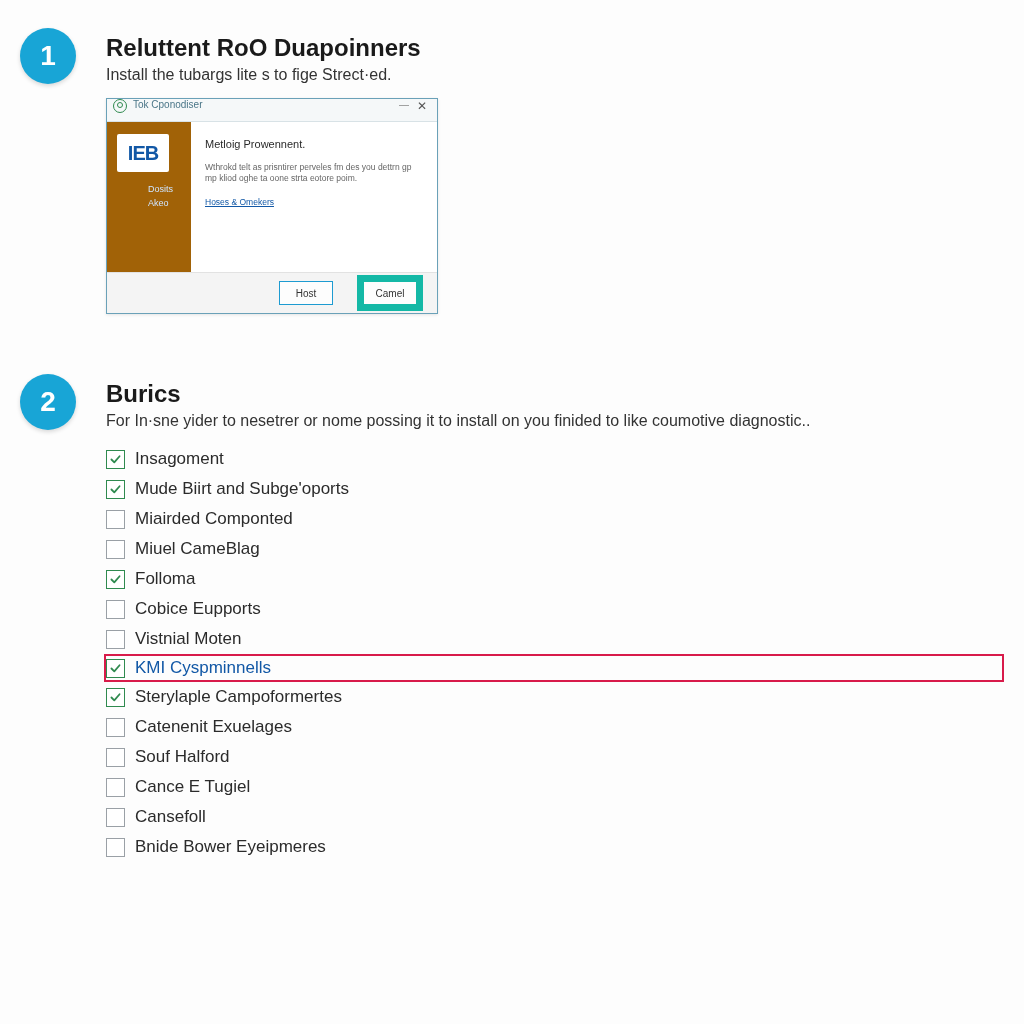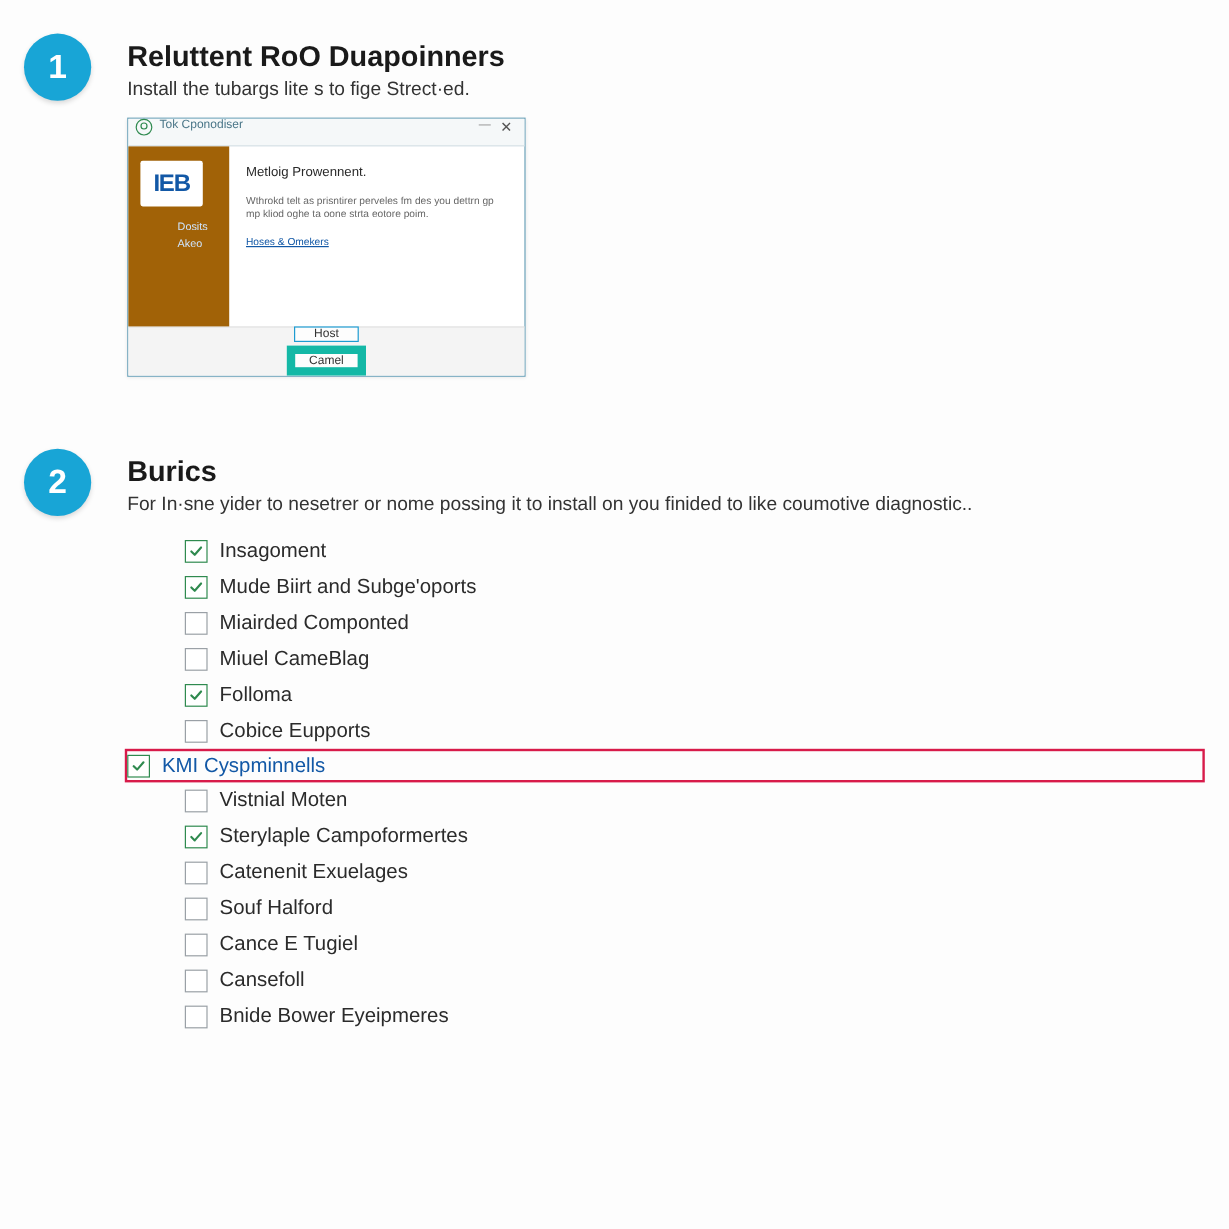--- a/index.html
+++ b/index.html
@@ -18,26 +18,26 @@
   .dlg-icon{width:12px;height:12px;border:1px solid #2f8a4f;border-radius:50%;margin-right:6px;position:relative;}
   .dlg-icon::after{content:"";position:absolute;left:3px;top:2px;width:4px;height:4px;border:1px solid #2f8a4f;border-radius:50%;}
   .dlg-body{display:flex;height:150px;}
   .dlg-left{width:84px;background:#a16207;color:#fff;padding:12px 10px;box-sizing:border-box;}
   .dlg-logo{width:52px;height:38px;background:#fff;color:#1258a6;font-weight:800;font-size:20px;display:flex;align-items:center;justify-content:center;border-radius:2px;margin-bottom:12px;letter-spacing:-1px;}
   .dlg-link{font-size:9px;color:#cfe5ff;margin:4px 0;padding-left:31px;}
   .dlg-right{flex:1;padding:16px 14px;color:#333;}
   .dlg-h{font-size:11px;font-weight:400;color:#2a2a2a;margin-bottom:12px;}
   .dlg-p{font-size:8.5px;color:#666;line-height:1.35;margin-bottom:10px;}
   .dlg-a{font-size:8.5px;color:#1258a6;text-decoration:underline;}
-  .dlg-footer{height:40px;background:#f4f4f4;border-top:1px solid #e2e2e2;display:flex;align-items:center;justify-content:flex-end;padding:0 14px;gap:3px;flex-direction:column;}
+  .dlg-footer{height:40px;background:#f4f4f4;border-top:1px solid #e2e2e2;display:flex;align-items:center;justify-content:flex-end;padding:0 14px;gap:24px;}
   .dlg-btn{min-width:52px;height:22px;background:#fdfdfd;border:7px solid #14b8a6;font-size:10px;display:flex;align-items:center;justify-content:center;color:#333;}
   .dlg-btn.primary{border:1.5px solid #1d9bd1;}
   
   .cl{margin-top:6px;}
-  .cl-item{display:flex;align-items:center;height:30px;font-size:17px;color:#2b2b2b;margin-left:48px;}
+  .cl-item{display:flex;align-items:center;height:30px;font-size:17px;color:#2b2b2b;}
   .chk{width:17px;height:17px;border:1.5px solid #2f8a4f;margin-right:10px;display:flex;align-items:center;justify-content:center;flex:0 0 17px;background:#fff;}
   .chk.off{border-color:#9aa0a6;}
   .chk svg{width:13px;height:13px;}
   .cl-item.hl{border:2.5px solid #d81b4a;padding:2px 6px 2px 0;margin-left:-2px;height:auto;}
   .cl-item.hl .lbl{color:#1258a6;}
 </style>
 </head>
 <body>
 
 <div class="page">
@@ -111,31 +111,31 @@
               <svg viewBox="0 0 16 16">
                 <path d="M3 8 L6.5 11.5 L13 4" stroke="#2f8a4f" stroke-width="2.2" fill="none" stroke-linecap="round" stroke-linejoin="round"></path>
               </svg>
             </span>
             <span class="lbl">Folloma</span>
           </div>
           <div class="cl-item">
             <span class="chk off"></span>
             <span class="lbl">Cobice Eupports</span>
           </div>
+          <div class="cl-item">
+            <span class="chk off"></span>
+            <span class="lbl">Vistnial Moten</span>
+          </div>
           <div class="cl-item hl">
             <span class="chk">
               <svg viewBox="0 0 16 16">
                 <path d="M3 8 L6.5 11.5 L13 4" stroke="#2f8a4f" stroke-width="2.2" fill="none" stroke-linecap="round" stroke-linejoin="round"></path>
               </svg>
             </span>
             <span class="lbl">KMI Cyspminnells</span>
-          </div>
-          <div class="cl-item">
-            <span class="chk off"></span>
-            <span class="lbl">Vistnial Moten</span>
           </div>
           <div class="cl-item">
             <span class="chk">
               <svg viewBox="0 0 16 16">
                 <path d="M3 8 L6.5 11.5 L13 4" stroke="#2f8a4f" stroke-width="2.2" fill="none" stroke-linecap="round" stroke-linejoin="round"></path>
               </svg>
             </span>
             <span class="lbl">Sterylaple Campoformertes</span>
           </div>
           <div class="cl-item">

